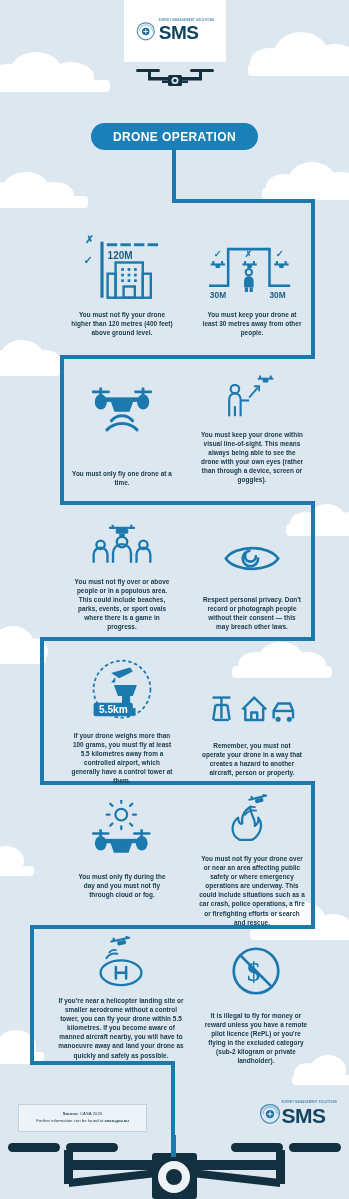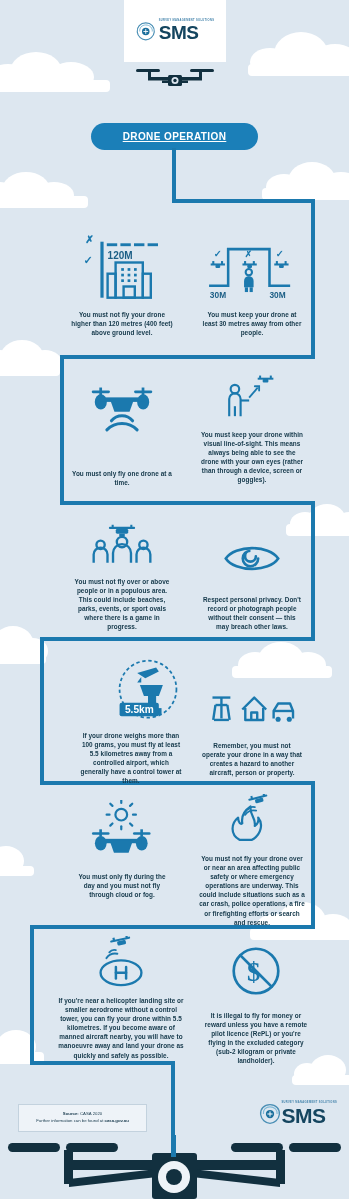--- a/index.html
+++ b/index.html
@@ -29,21 +29,21 @@
   
   .banner{position:absolute;left:14px;top:88px;width:321px;height:38px;
     background:#12303f;border-radius:19px;}
   .banner-inner{position:absolute;left:6px;top:4px;right:6px;bottom:4px;
     border:1.6px solid #6c8fa3;border-radius:16px;}
   .banner-title{position:absolute;left:0;right:0;top:50%;transform:translateY(-50%);
     text-align:center;color:#ffffff;font-size:20.5px;font-weight:bold;
     letter-spacing:.2px;font-family:"Liberation Sans", sans-serif;}
   .subbanner{position:absolute;left:91px;top:123px;width:167px;height:27px;
     background:#1b7fb8;border-radius:13.5px;display:flex;align-items:center;justify-content:center;}
-  .subbanner span{color:#fff;font-size:10px;font-weight:bold;letter-spacing:.4px;text-decoration:underline;}
+  .subbanner span{color:#fff;font-size:12px;font-weight:bold;letter-spacing:.4px;}
 
   
   .ln{position:absolute;background:#1b79ae;}
   .lnv{width:4px;}
   .lnh{height:4px;}
   .cap{color:#133749;font-size:6.4px;line-height:1.42;text-align:center;
     font-weight:600;letter-spacing:.05px;}
   .colwrap{position:absolute;display:flex;flex-direction:column;align-items:center;}
 
   
@@ -317,21 +317,21 @@
   <div class="colwrap" style="left:192px;top:540px;width:120px;">
     <span>
       <svg viewBox="0 0 80 48" width="62" height="37">
         <path d="M6 24 C18 6 62 6 74 24 C62 42 18 42 6 24 Z" fill="none" stroke="#1b79ae" stroke-width="3.4"></path>
         <path d="M48 24 a10 10 0 1 1 -10 -10 a7 7 0 1 0 7 7" fill="none" stroke="#1b79ae" stroke-width="3.4" stroke-linecap="round"></path>
       </svg>
     </span>
     <div class="cap" style="width:102px;margin-top:14px;">Respect personal privacy. Don't record or photograph people without their consent — this may breach other laws.</div>
   </div>
 
-  <div class="colwrap" style="left:62px;top:658px;width:120px;align-items:flex-end;">
+  <div class="colwrap" style="left:62px;top:658px;width:120px;">
     <span>
       <svg viewBox="0 0 100 96" width="68" height="65">
         <circle cx="50" cy="46" r="42" fill="none" stroke="#1b79ae" stroke-width="2.6" stroke-dasharray="5,4"></circle>
         <path d="M34 22 L62 14 L66 20 L46 30 Z" fill="#1b79ae"></path>
         <path d="M40 28 L34 36 L40 36 Z" fill="#1b79ae"></path>
         <path d="M38 40 H72 L66 56 H44 Z" fill="#1b79ae"></path>
         <rect x="50" y="56" width="12" height="18" fill="#1b79ae"></rect>
         <rect x="42" y="74" width="28" height="10" fill="#1b79ae"></rect>
         <rect x="8" y="66" width="58" height="20" rx="3" fill="#1b79ae"></rect>
         <text x="16" y="81" font-size="15" fill="#ffffff" font-family="Liberation Sans, sans-serif" font-weight="bold">5.5km</text>

